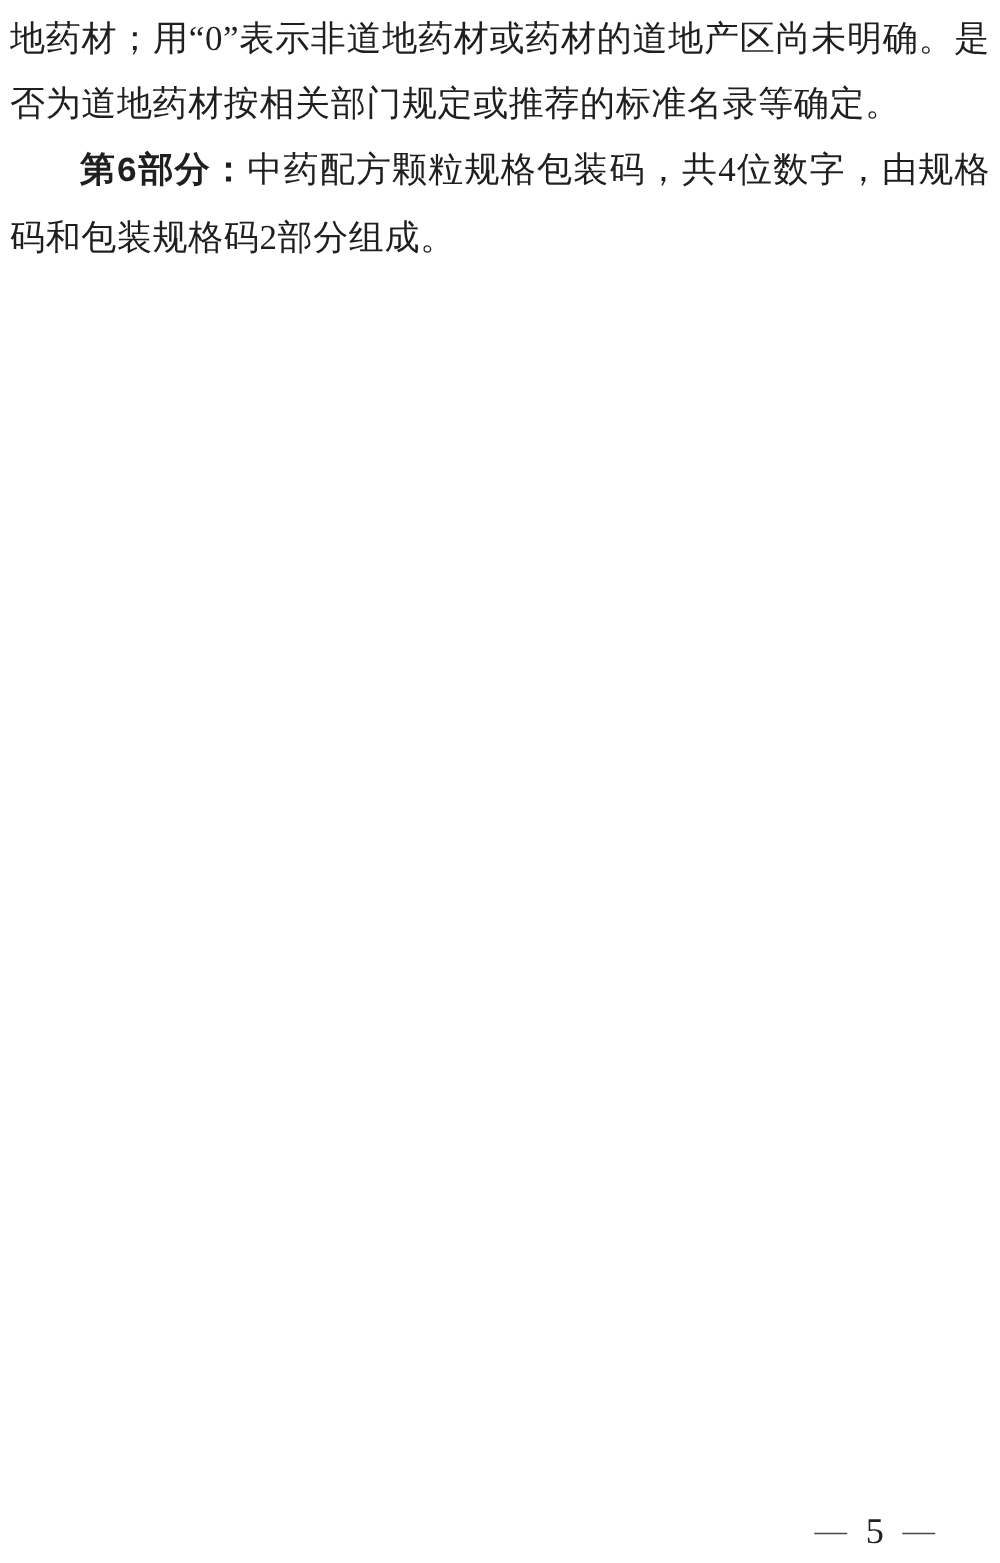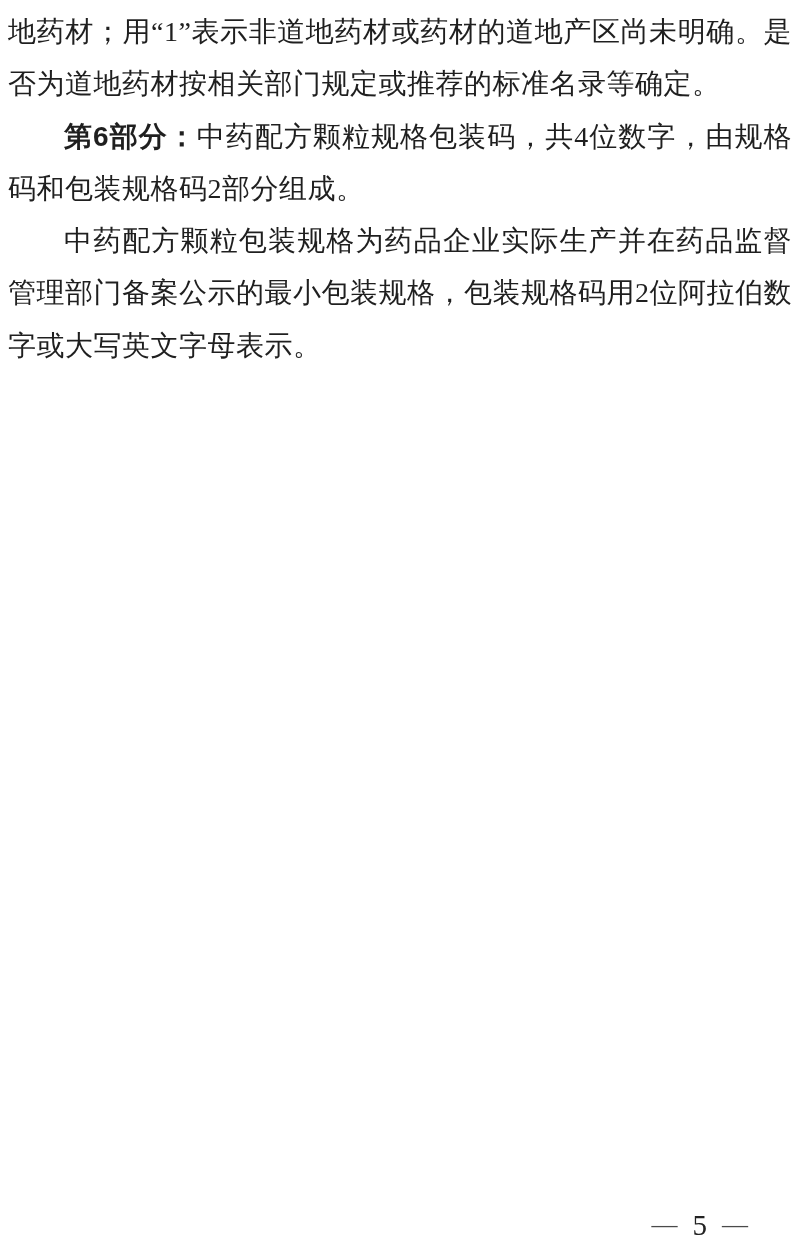--- a/index.html
+++ b/index.html
@@ -35,21 +35,21 @@
     letter-spacing: 0.5px;
     color: #1f1f1f;
   }
   .para.indent {
     text-indent: 2em;
   }
   .run {
     font-family: "Liberation Serif", "DejaVu Serif", serif;
   }
   .run-bold {
-    font-family: Liberation Sans, sans-serif;
+    font-family: Liberation Mono, monospace;
     font-weight: 700;
   }
   .footer {
     position: absolute;
     top: 1208px;
     right: 52px;
     height: 34px;
     display: flex;
     align-items: center;
     gap: 15px;
@@ -66,26 +66,25 @@
     line-height: 1;
   }
 </style>
 </head>
 <body>
 
 <div class="page">
 
   <div class="body-text">
 
-    <p class="para"><span class="run">地药材；用“1”表示非道地药材或药材的道地产区尚未明确。是否为道地药材按相关部门规定或推荐的标准名录等确定。</span></p>
+    <p class="para"><span class="run">地药材；用“0”表示非道地药材或药材的道地产区尚未明确。是否为道地药材按相关部门规定或推荐的标准名录等确定。</span></p>
 
     <p class="para indent"><span class="run run-bold">第6部分：</span><span class="run">中药配方颗粒规格包装码，共4位数字，由规格码和包装规格码2部分组成。</span></p>
 
 
-    <p class="para indent"><span class="run">中药配方颗粒包装规格为药品企业实际生产并在药品监督管理部门备案公示的最小包装规格，包装规格码用2位阿拉伯数字或大写英文字母表示。</span></p>
 
 
   </div>
 
   <div class="footer">
     <span class="dash">—</span>
     <span class="page-num">5</span>
     <span class="dash">—</span>
   </div>
 

